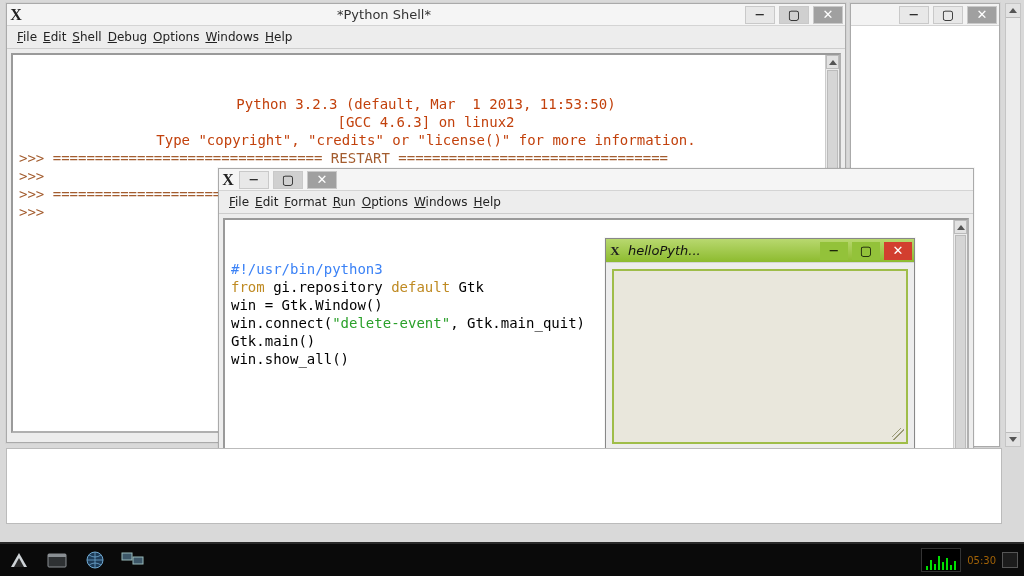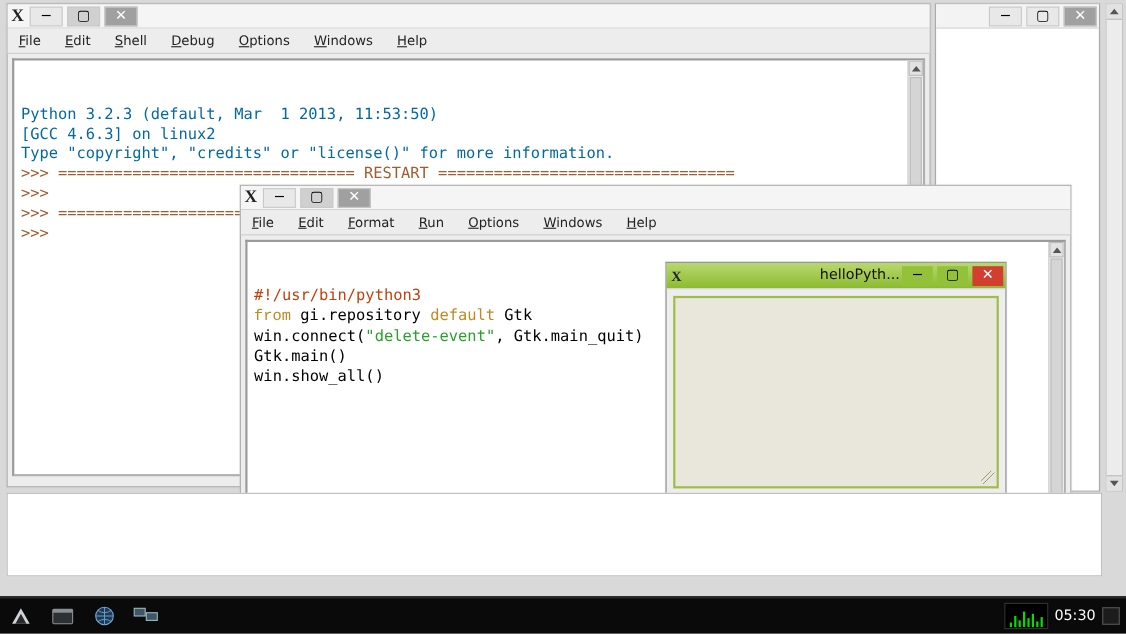--- a/index.html
+++ b/index.html
@@ -32,21 +32,21 @@
     margin: 1px 2px;
     display: flex; align-items: center; justify-content: center;
     background: #e8e8e8;
     border: 1px solid #c9c9c9;
     cursor: pointer;
   }
   .tbtn.dim { background: #d0d0d0; }
   .tbtn.gray { background: #a0a0a0; color: #fff; }
   .menubar {
     display: flex;
-    gap: 22px;
+    gap: 6px;
     padding: 4px 10px;
     background: #ededed;
     border-bottom: 1px solid #cdcdcd;
     color: #222;
   }
   .menubar span u { text-decoration: underline; }
   .textpane {
     background: #fff;
     border: 2px solid #b0b0b0;
     border-top-color: #9a9a9a;
@@ -74,34 +74,34 @@
     padding: 0 8px;
     font-size: 12px;
     color: #333;
     background: #eaeaea;
   }
 
   
   #shell { left: 6px; top: 3px; width: 840px; height: 440px; }
   #shell .textpane { height: 380px; }
   .code-brown { color: #a35c2e; }
-  .code-black { color: #0369a1; }
+  .code-black { color: #c2410c; text-align: center; }
 
   
   #editor { left: 218px; top: 168px; width: 756px; height: 330px; }
   #editor .textpane { height: 260px; }
-  .py-comment { color: #c2410c; }
-  .py-kw-from { color: #bf8a22; font-family: Liberation Mono, monospace; }
+  .py-comment { color: #3b82f6; }
+  .py-kw-from { color: #bf8a22; }
   .py-kw-import { color: #bf8a22; }
   .py-str { color: #2aa02a; }
 
   
   #mini { left: 605px; top: 238px; width: 310px; height: 212px; border: 1px solid #888; }
   #mini .titlebar { background: linear-gradient(#b8d86f,#8dbb2f); height: 24px; }
-  #mini .titlebar .title { text-align: right; padding-left: 4px; font-weight: 500; color: #111; }
+  #mini .titlebar .title { text-align: left; padding-left: 4px; font-weight: 500; color: #111; font-style: italic; }
   #mini .mbtn {
     width: 28px; height: 18px; margin: 0 2px;
     display:flex;align-items:center;justify-content:center;cursor:pointer;
   }
   #mini .mbtn.min { background: #93c23a; color: #000; }
   #mini .mbtn.max { background: #93c23a; color: #000; }
   #mini .mbtn.close { background: #d23e2f; color: #fff; }
   #mini .body {
     margin: 6px; height: 175px;
     background: #e9e7dc; border: 2px solid #9fbd49;
@@ -134,21 +134,21 @@
     border-top: 2px solid #2a2a2a;
     color: #ddd;
   }
   .tb-icon { width: 30px; height: 26px; margin: 0 4px; display:flex;align-items:center;justify-content:center; }
   .tb-sep { flex: 1; }
   .tb-graph {
     width: 40px; height: 24px; background:#000; border:1px solid #333;
     position: relative; margin-right:6px;
   }
   .tb-graph .bar{position:absolute;bottom:1px;width:2px;background:#00e000;}
-  .tb-clock { font-size:13px; margin-right:6px; color:#ffffff; }
+  .tb-clock { font-size:10px; margin-right:6px; color:#a16207; }
   .tb-last { width:16px;height:16px;border:1px solid #555;background:#1c1c1c;margin-right:6px;}
   svg { display:block; }
   .triangle-up,.triangle-down{width:0;height:0;border-left:4px solid transparent;border-right:4px solid transparent;}
   .triangle-up{border-bottom:5px solid #555;}
   .triangle-down{border-top:5px solid #555;}
 </style>
 </head>
 <body>
 
 <div id="blank" class="window">
@@ -156,20 +156,21 @@
     <span class="title"></span>
     <div class="tbtn">−</div>
     <div class="tbtn">▢</div>
     <div class="tbtn gray">✕</div>
   </div>
 </div>
 
 <div id="shell" class="window">
   <div class="titlebar">
     <span class="icon">X</span>
+    <span class="title">*Python Shell*</span>
     <div class="tbtn">−</div>
     <div class="tbtn dim">▢</div>
     <div class="tbtn gray">✕</div>
   </div>
   <div class="menubar" id="shell-menu">
       <span><u>F</u>ile</span>
       <span><u>E</u>dit</span>
       <span><u>S</u>hell</span>
       <span><u>D</u>ebug</span>
       <span><u>O</u>ptions</span>
@@ -195,21 +196,21 @@
   <div class="menubar" id="editor-menu">
       <span><u>F</u>ile</span>
       <span><u>E</u>dit</span>
       <span><u>F</u>ormat</span>
       <span><u>R</u>un</span>
       <span><u>O</u>ptions</span>
       <span><u>W</u>indows</span>
       <span><u>H</u>elp</span>
     </div>
   <div class="textpane" id="editor-text">
-    <div><span class="py-comment">#!/usr/bin/python3</span></div><div><span class="py-kw-from">from</span> gi.repository <span class="py-kw-import">default</span> Gtk</div><div></div><div>win.connect(<span class="py-str">"delete-event"</span>, Gtk.main_quit)</div><div>Gtk.main()</div><div>win.show_all()</div><div class="scrollbar">
+    <div><span class="py-comment">#!/usr/bin/python3</span></div><div><span class="py-kw-from">from</span> gi.repository <span class="py-kw-import">default</span> Gtk</div><div></div><div>win = Gtk.Window()</div><div>win.connect(<span class="py-str">"delete-event"</span>, Gtk.main_quit)</div><div>Gtk.main()</div><div>win.show_all()</div><div class="scrollbar">
       <div class="sb-btn"><div class="triangle-up"></div></div>
       <div class="sb-thumb"></div>
       <div class="sb-btn"><div class="triangle-down"></div></div>
     </div>
   </div>
   <div class="statusbar">
     <span>Ln: 1 Col: 0</span>
   </div>
 </div>
 

